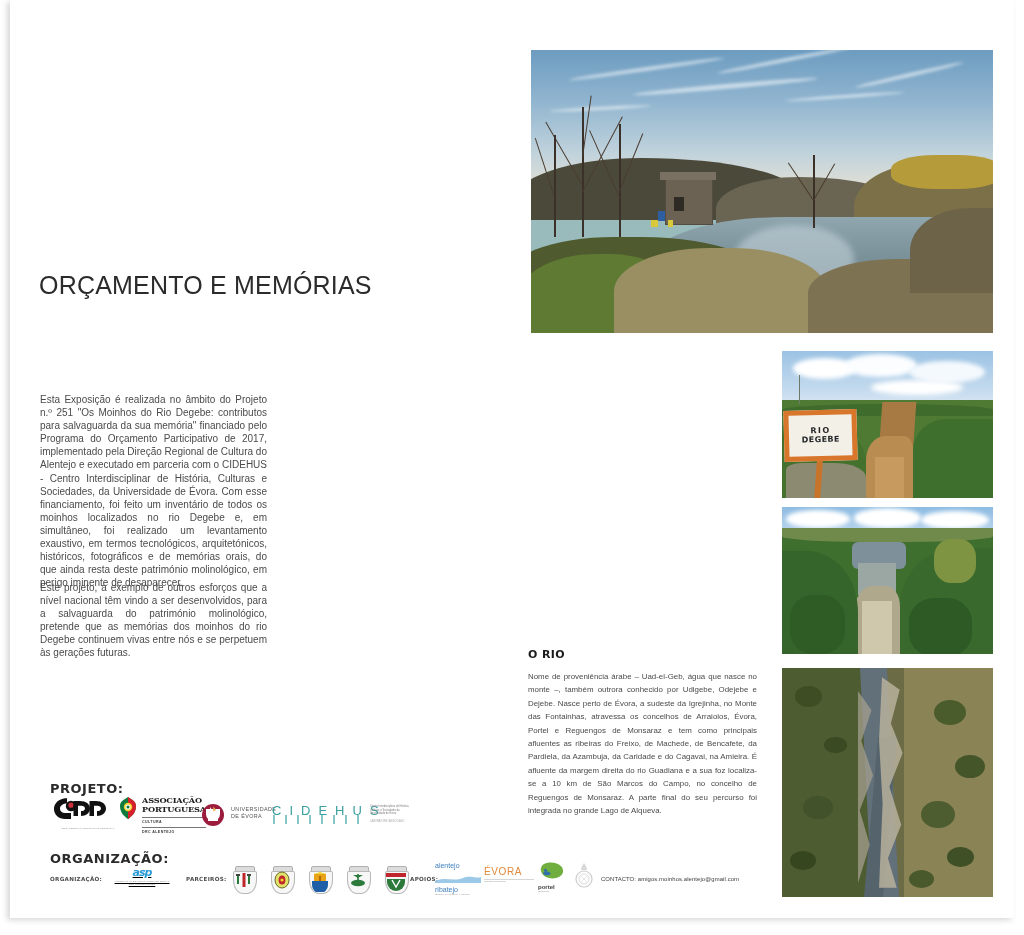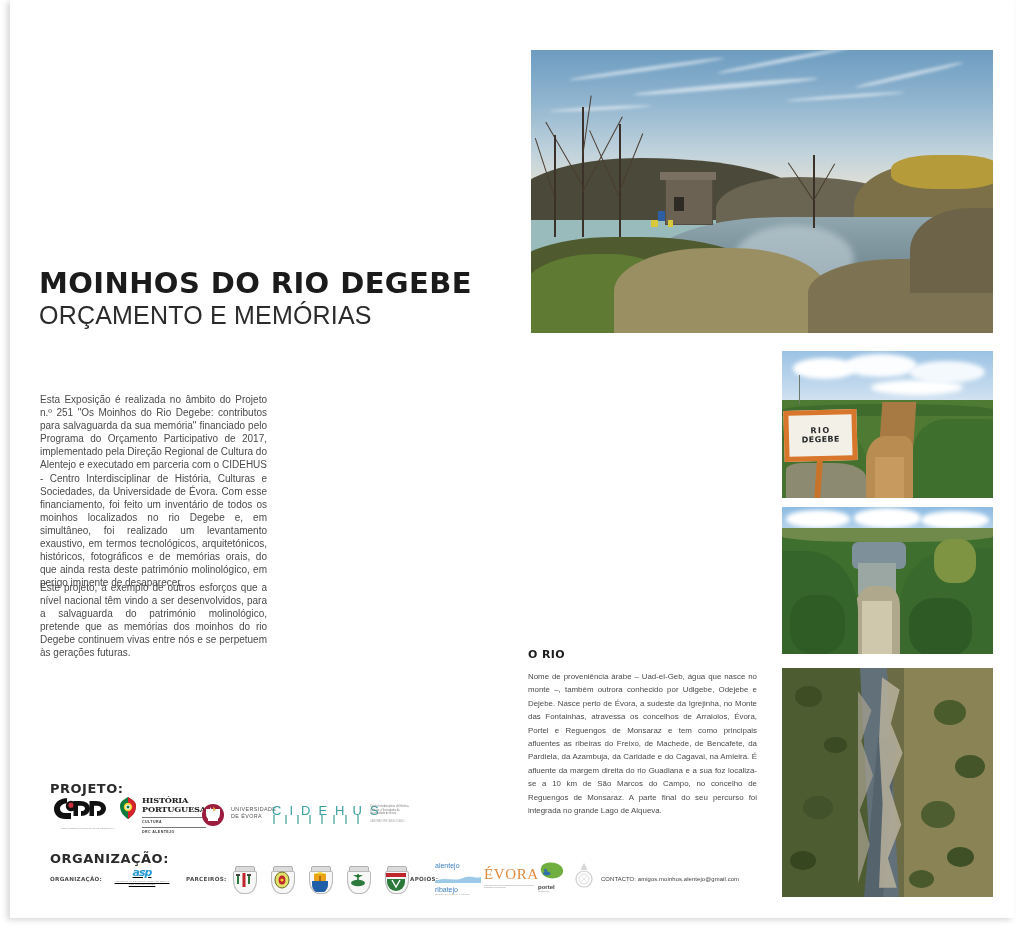--- a/index.html
+++ b/index.html
@@ -89,32 +89,31 @@
   .crest .shield{position:absolute;left:2px;top:7px;width:22px;height:21px;background:#f7f7f7;
                  border:0.8px solid #b8b8b8;border-radius:2px 2px 10px 10px/2px 2px 14px 14px;}
   .crest .crown{position:absolute;left:4px;top:2px;width:18px;height:7px;background:#dcdcdc;
                 border:0.8px solid #b0b0b0;border-radius:2px;}
 
   
   .ap{position:absolute;top:862px;}
   #ap-alentejo{left:425px;width:46px;height:32px;}
   #ap-alentejo .al-t{font-size:7px;color:#3f7fbf;font-family:"Liberation Sans",sans-serif;}
   #ap-evora{left:474px;width:50px;height:30px;}
-  #ap-evora .ev-t{font-size:15px;color:#e08a3c;letter-spacing:0.6px;font-family:Liberation Serif, serif;}
+  #ap-evora .ev-t{font-size:10px;color:#e08a3c;letter-spacing:0.6px;font-family:Liberation Sans, sans-serif;}
   #ap-portel{left:528px;width:33px;height:32px;}
   #ap-portel .pt-t{font-size:6px;font-weight:bold;color:#3f3f3f;}
   #ap-extra{left:563px;width:24px;height:32px;}
 </style>
 </head>
 <body>
 
 <div id="poster">
 
   <div id="title-block">
-    <div id="main-title">MOINHOS DO RIO DEGEBE</div>
     <div id="sub-title">ORÇAMENTO E MEMÓRIAS</div>
   </div>
 
   <div class="body-col" id="para1">Esta Exposição é realizada no âmbito do Projeto n.º 251 "Os Moinhos do Rio Degebe: contributos para salvaguarda da sua memória" financiado pelo Programa do Orçamento Participativo de 2017, implementado pela Direção Regional de Cultura do Alentejo e executado em parceria com o CIDEHUS - Centro Interdisciplinar de História, Culturas e Sociedades, da Universidade de Évora. Com esse financiamento, foi feito um inventário de todos os moinhos localizados no rio Degebe e, em simultâneo, foi realizado um levantamento exaustivo, em termos tecnológicos, arquitetónicos, históricos, fotográficos e de memórias orais, do que ainda resta deste património molinológico, em perigo iminente de desaparecer.</div>
   <div class="body-col" id="para2">Este projeto, a exemplo de outros esforços que a nível nacional têm vindo a ser desenvolvidos, para a salvaguarda do património molinológico, pretende que as memórias dos moinhos do rio Degebe continuem vivas entre nós e se perpetuem às gerações futuras.</div>
 
   <div id="orio-block">
     <div id="orio-title">O RIO</div>
     <div id="orio-text">Nome de proveniência árabe – Uad-el-Geb, água que nasce no monte –, também outrora conhecido por Udigebe, Odejebe e Dejebe. Nasce perto de Évora, a sudeste da Igrejinha, no Monte das Fontainhas, atravessa os concelhos de Arraiolos, Évora, Portel e Reguengos de Monsaraz e tem como principais afluentes as ribeiras do Freixo, de Machede, de Bencafete, da Pardiela, da Azambuja, da Caridade e do Cagavai, na Amieira. É afluente da margem direita do rio Guadiana e a sua foz localiza-se a 10 km de São Marcos do Campo, no concelho de Reguengos de Monsaraz. A parte final do seu percurso foi integrada no grande Lago de Alqueva.</div>
   </div>
@@ -260,21 +259,21 @@
 
   <div class="logo" id="logo-rp">
     <svg width="20" height="24" viewBox="0 0 20 24" style="position:absolute;left:0;top:1px;">
       <path d="M10 1 C14 4 18 5 18 10 C18 17 13 21 10 23 C7 21 2 17 2 10 C2 5 6 4 10 1 Z" fill="#0f7a3d"></path>
       <path d="M10 1 C14 4 18 5 18 10 C18 17 13 21 10 23 L10 1 Z" fill="#d6202b"></path>
       <circle cx="10" cy="11" r="4.2" fill="#f4d32a"></circle>
       <circle cx="10" cy="11" r="2.6" fill="#fff"></circle>
       <circle cx="10" cy="11" r="1.5" fill="#0f7a3d"></circle>
     </svg>
     <div style="position:absolute;left:24px;top:1px;">
-      <div class="rp-name">HISTÓRIA</div>
+      <div class="rp-name">ASSOCIAÇÃO</div>
       <div class="rp-name">PORTUGUESA</div>
       <div style="border-top:0.8px solid #777;margin-top:3px;padding-top:2px;">
         <div class="rp-sub">CULTURA</div>
       </div>
       <div style="border-top:0.8px solid #777;margin-top:3px;padding-top:2px;">
         <div class="rp-sub">DRC ALENTEJO</div>
       </div>
     </div>
   </div>
 

